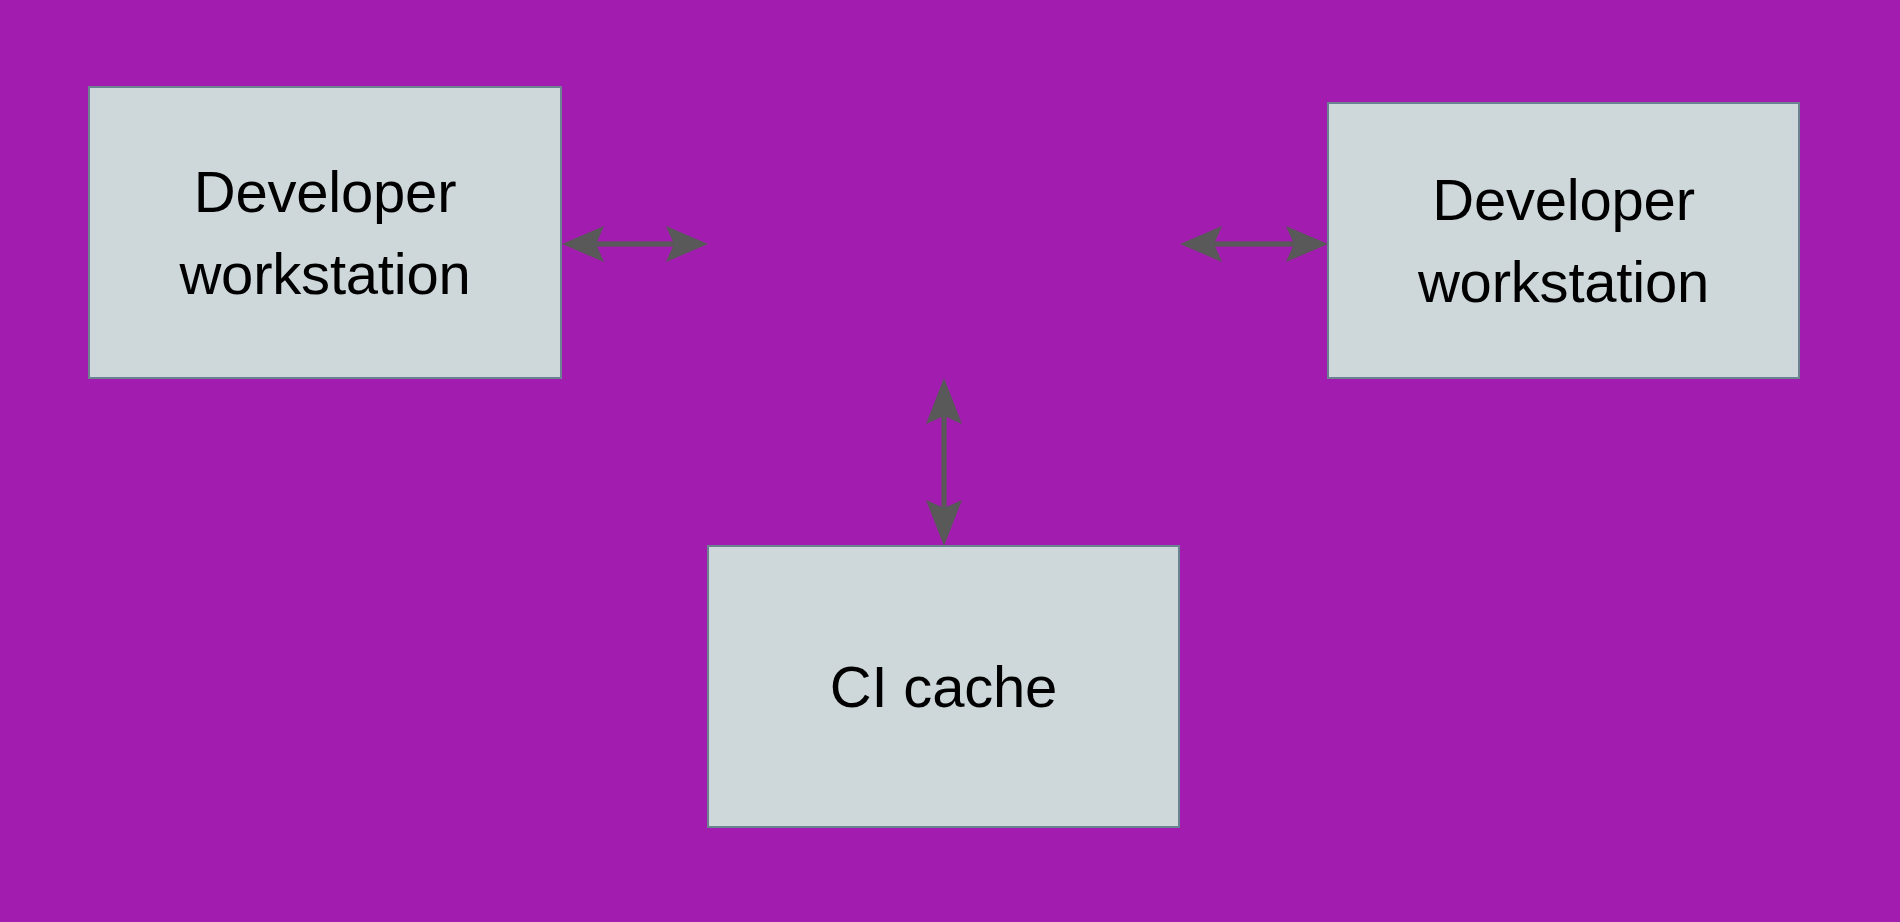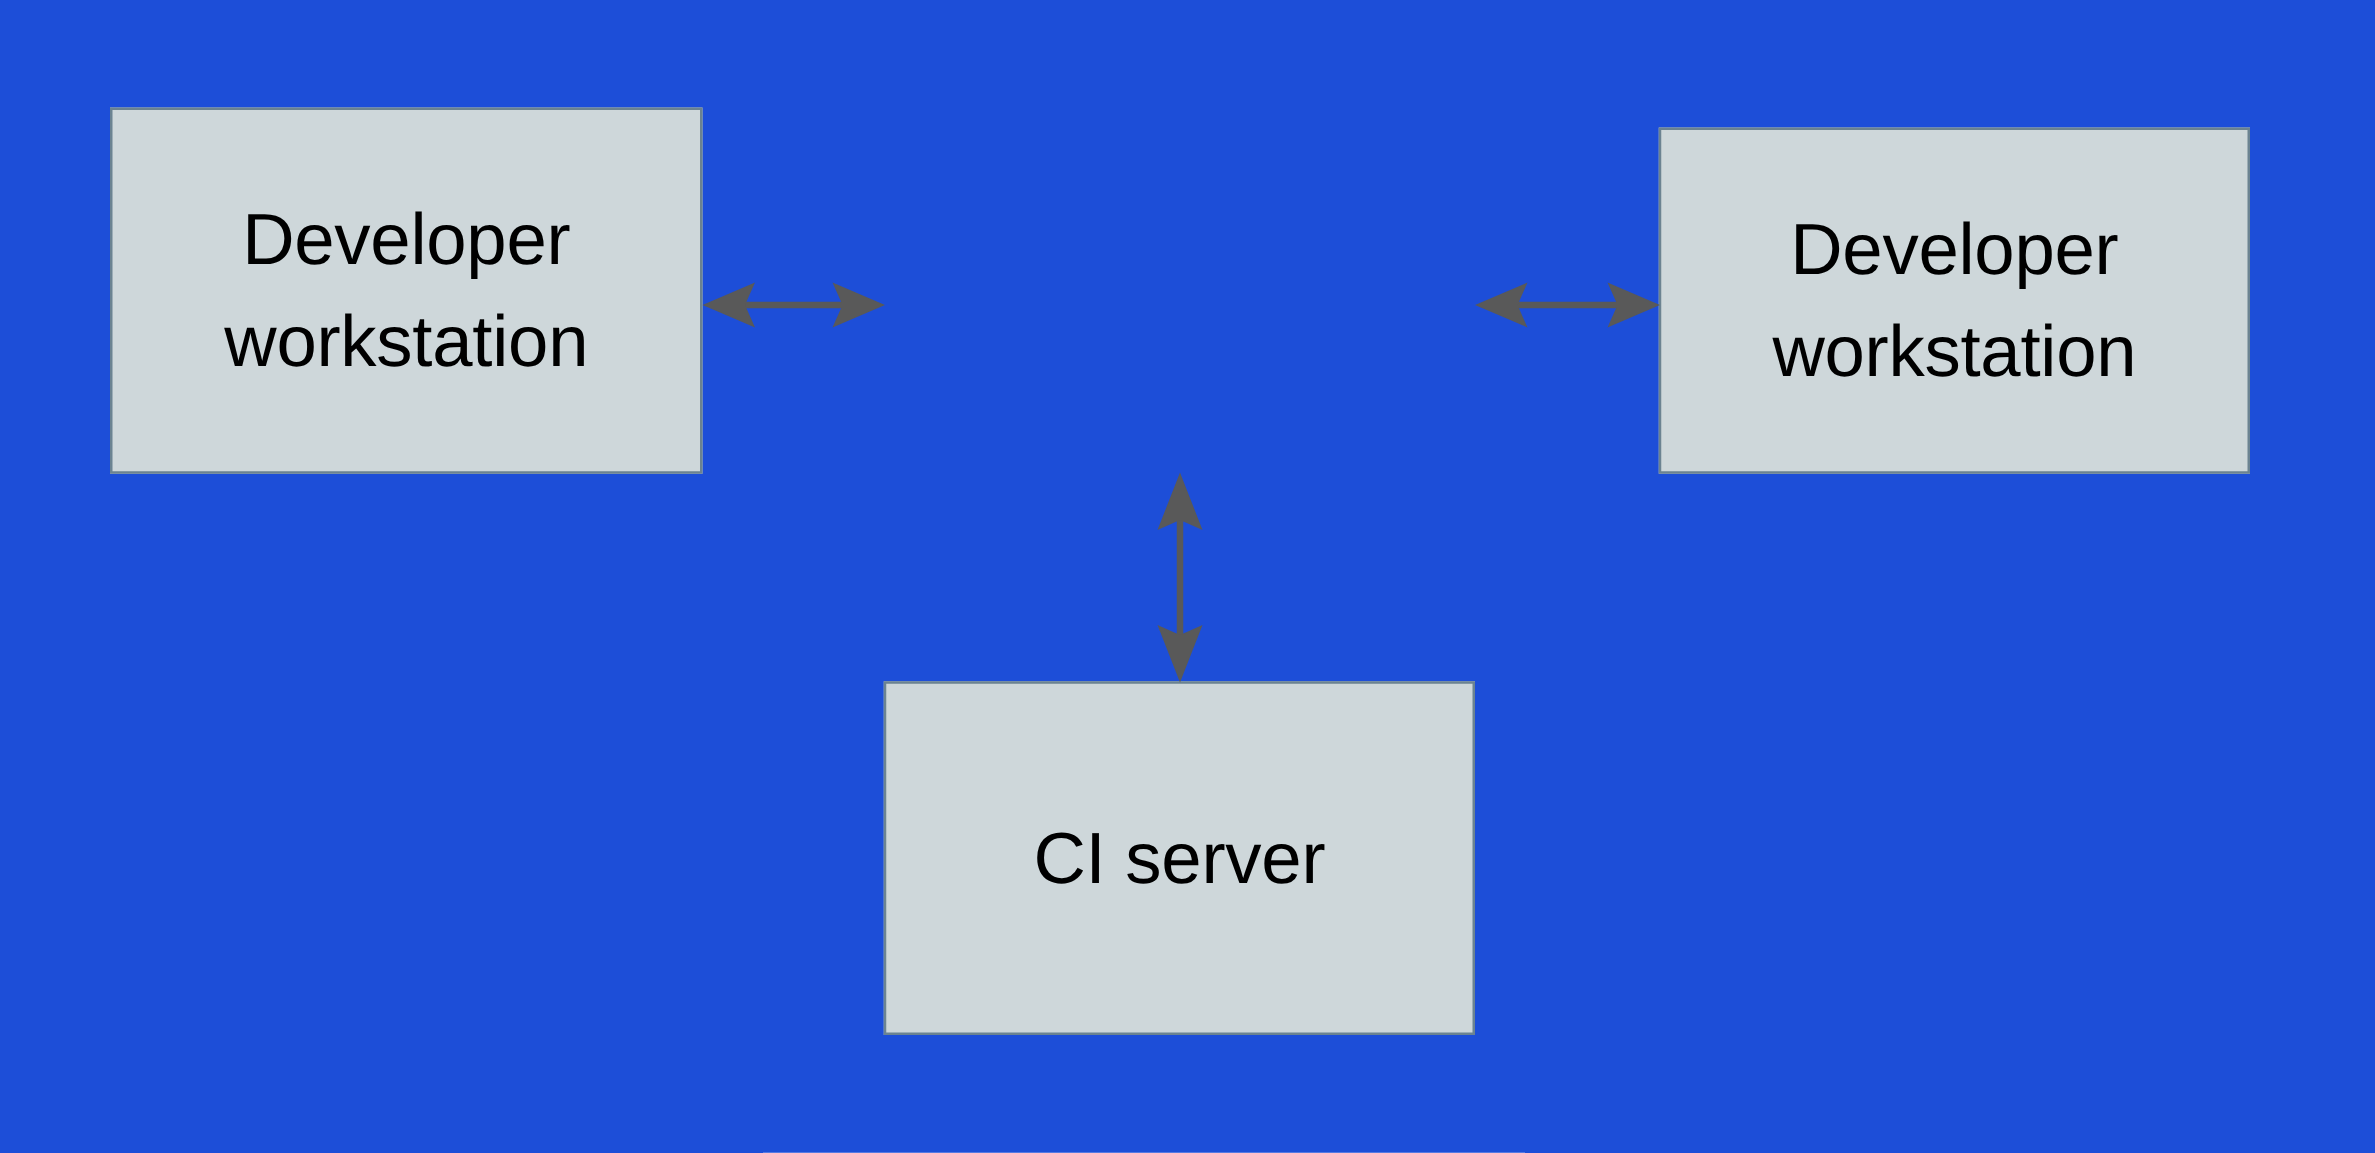--- a/index.html
+++ b/index.html
@@ -11,21 +11,21 @@
     width: 1900px;
     height: 922px;
     background: #ffffff;
     font-family: "Liberation Sans", "DejaVu Sans", sans-serif;
     overflow: hidden;
   }
   #diagram-canvas {
     position: relative;
     width: 1900px;
     height: 922px;
-    background: #1d4ed8;
+    background: #a21caf;
   }
   .node-box {
     position: absolute;
     box-sizing: border-box;
     background: #ced7da;
     border: 2.5px solid #6b8391;
     display: flex;
     align-items: center;
     justify-content: center;
     text-align: center;
@@ -67,21 +67,21 @@
 workstation</span>
   </div>
 
 
   <div class="node-box" id="node-dev-right">
     <span class="node-label">Developer
 workstation</span>
   </div>
 
   <div class="node-box" id="node-ci">
-    <span class="node-label">CI server</span>
+    <span class="node-label">CI cache</span>
   </div>
 
   <svg class="connector" id="edge-left-shared" viewBox="0 0 150 56" width="150" height="56">
     <g fill="#595959">
 
       <rect x="18" y="25.4" width="114" height="5.2"></rect>
 
       <path d="M 2 28 L 44 10 L 36 28 L 44 46 Z"></path>
 
       <path d="M 148 28 L 106 10 L 114 28 L 106 46 Z"></path>

